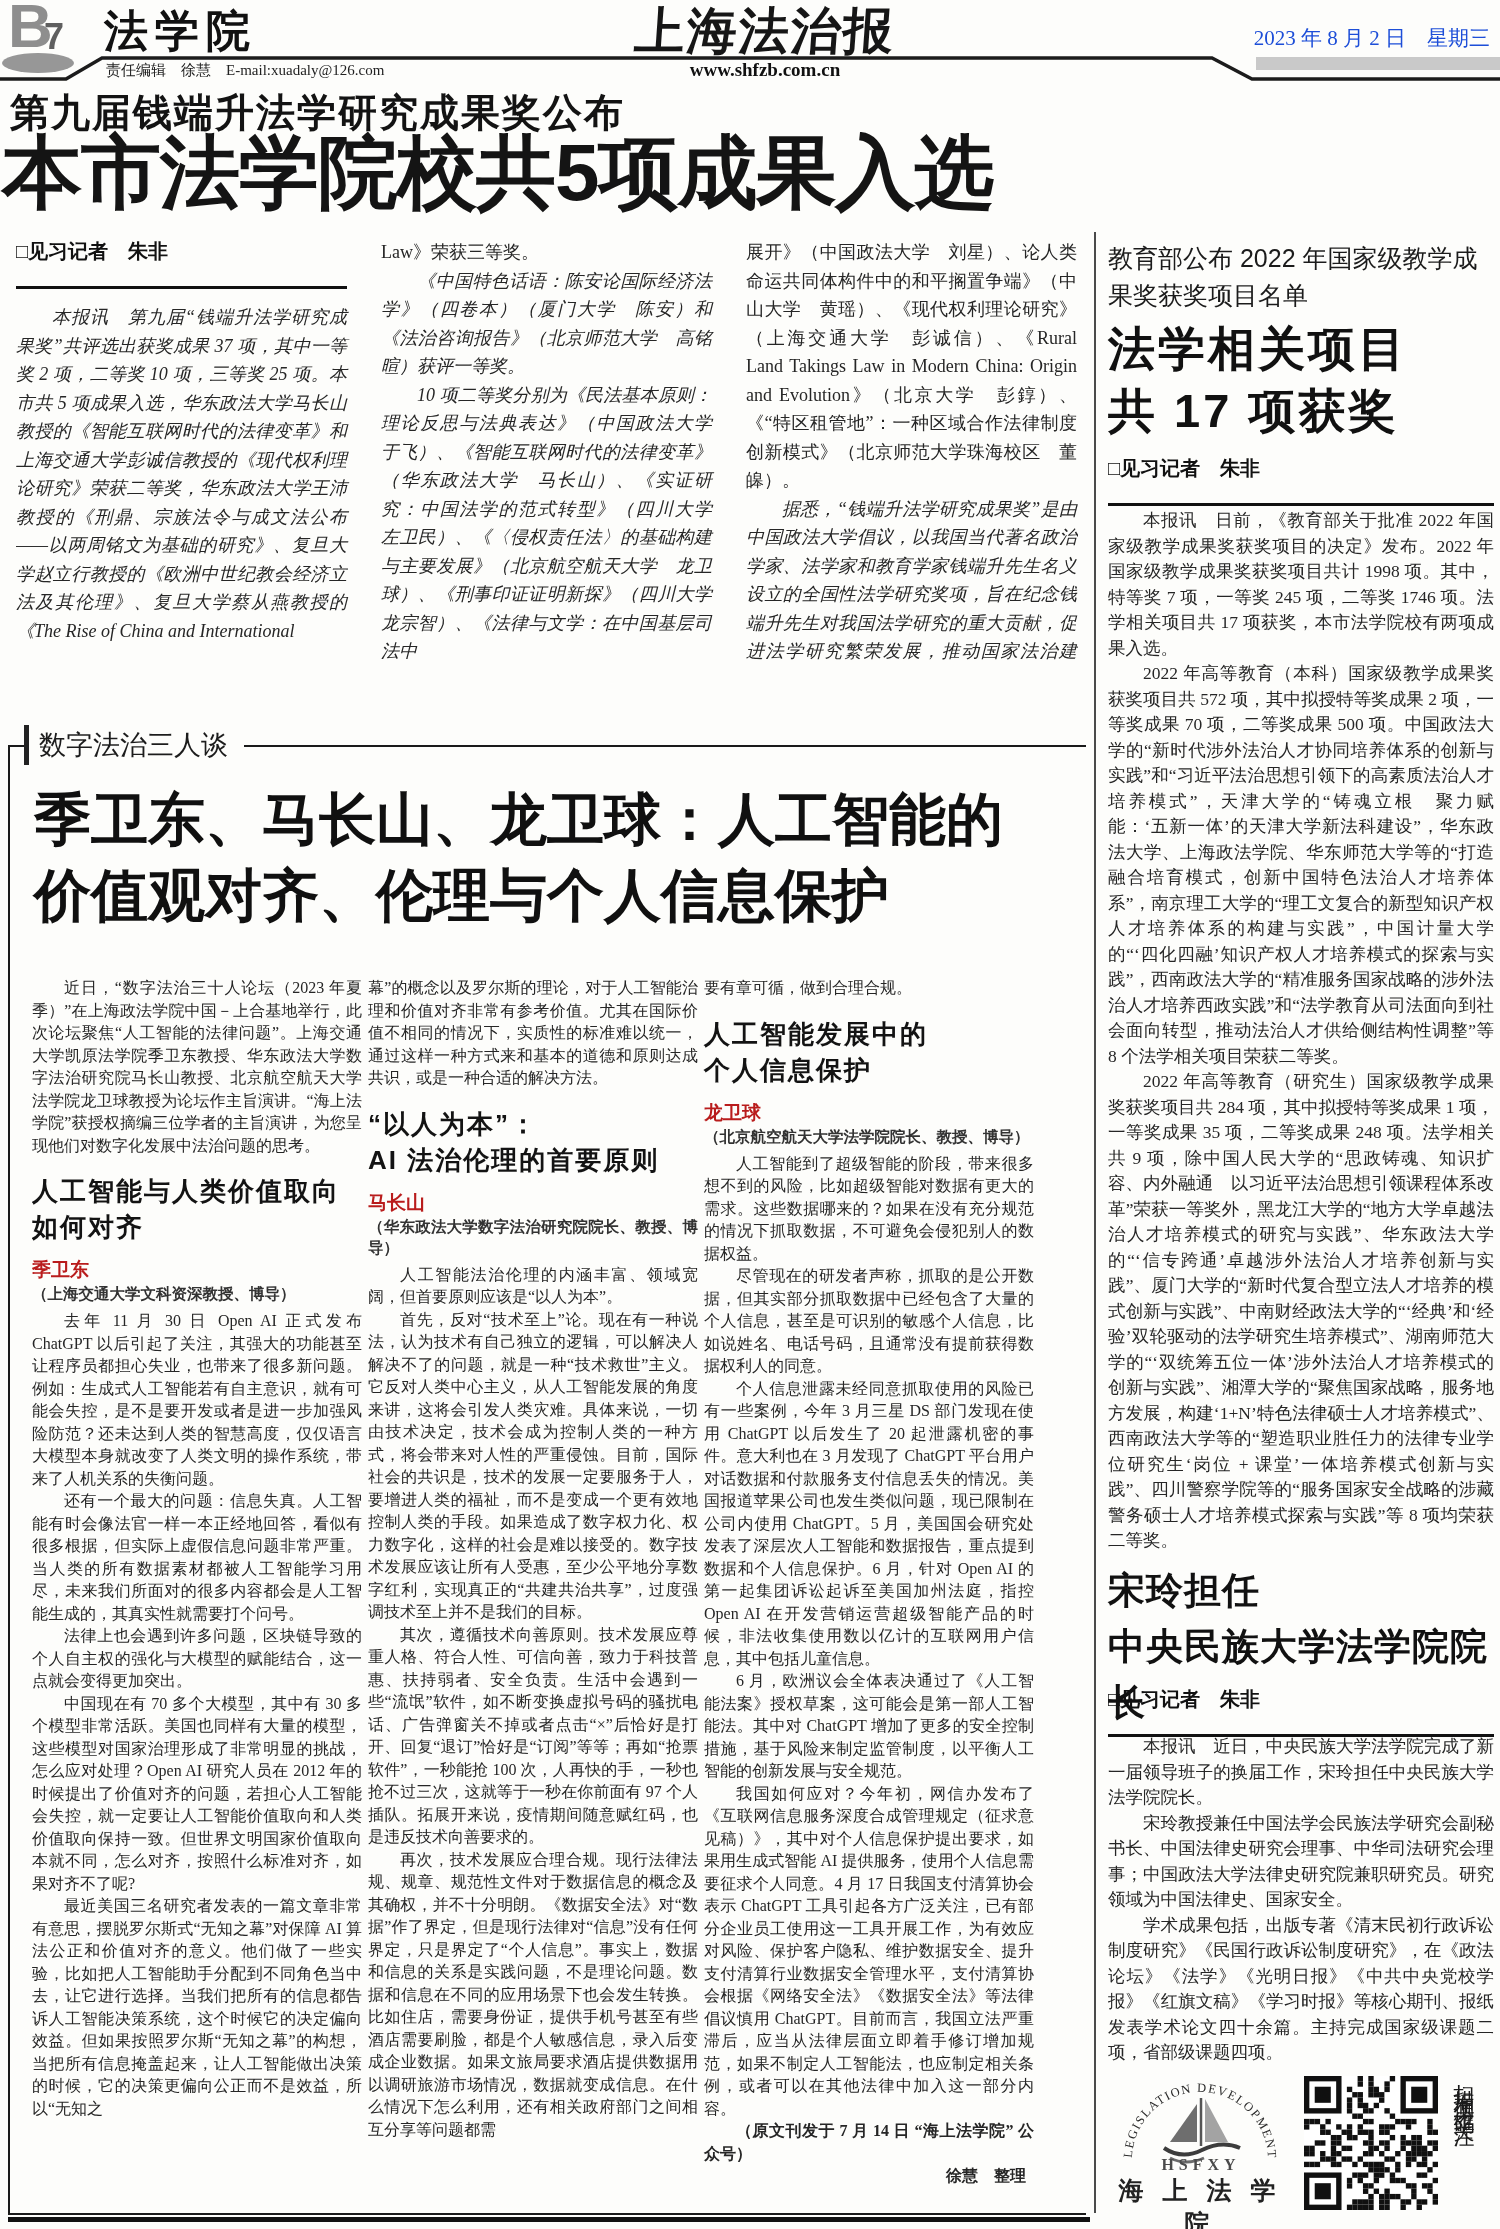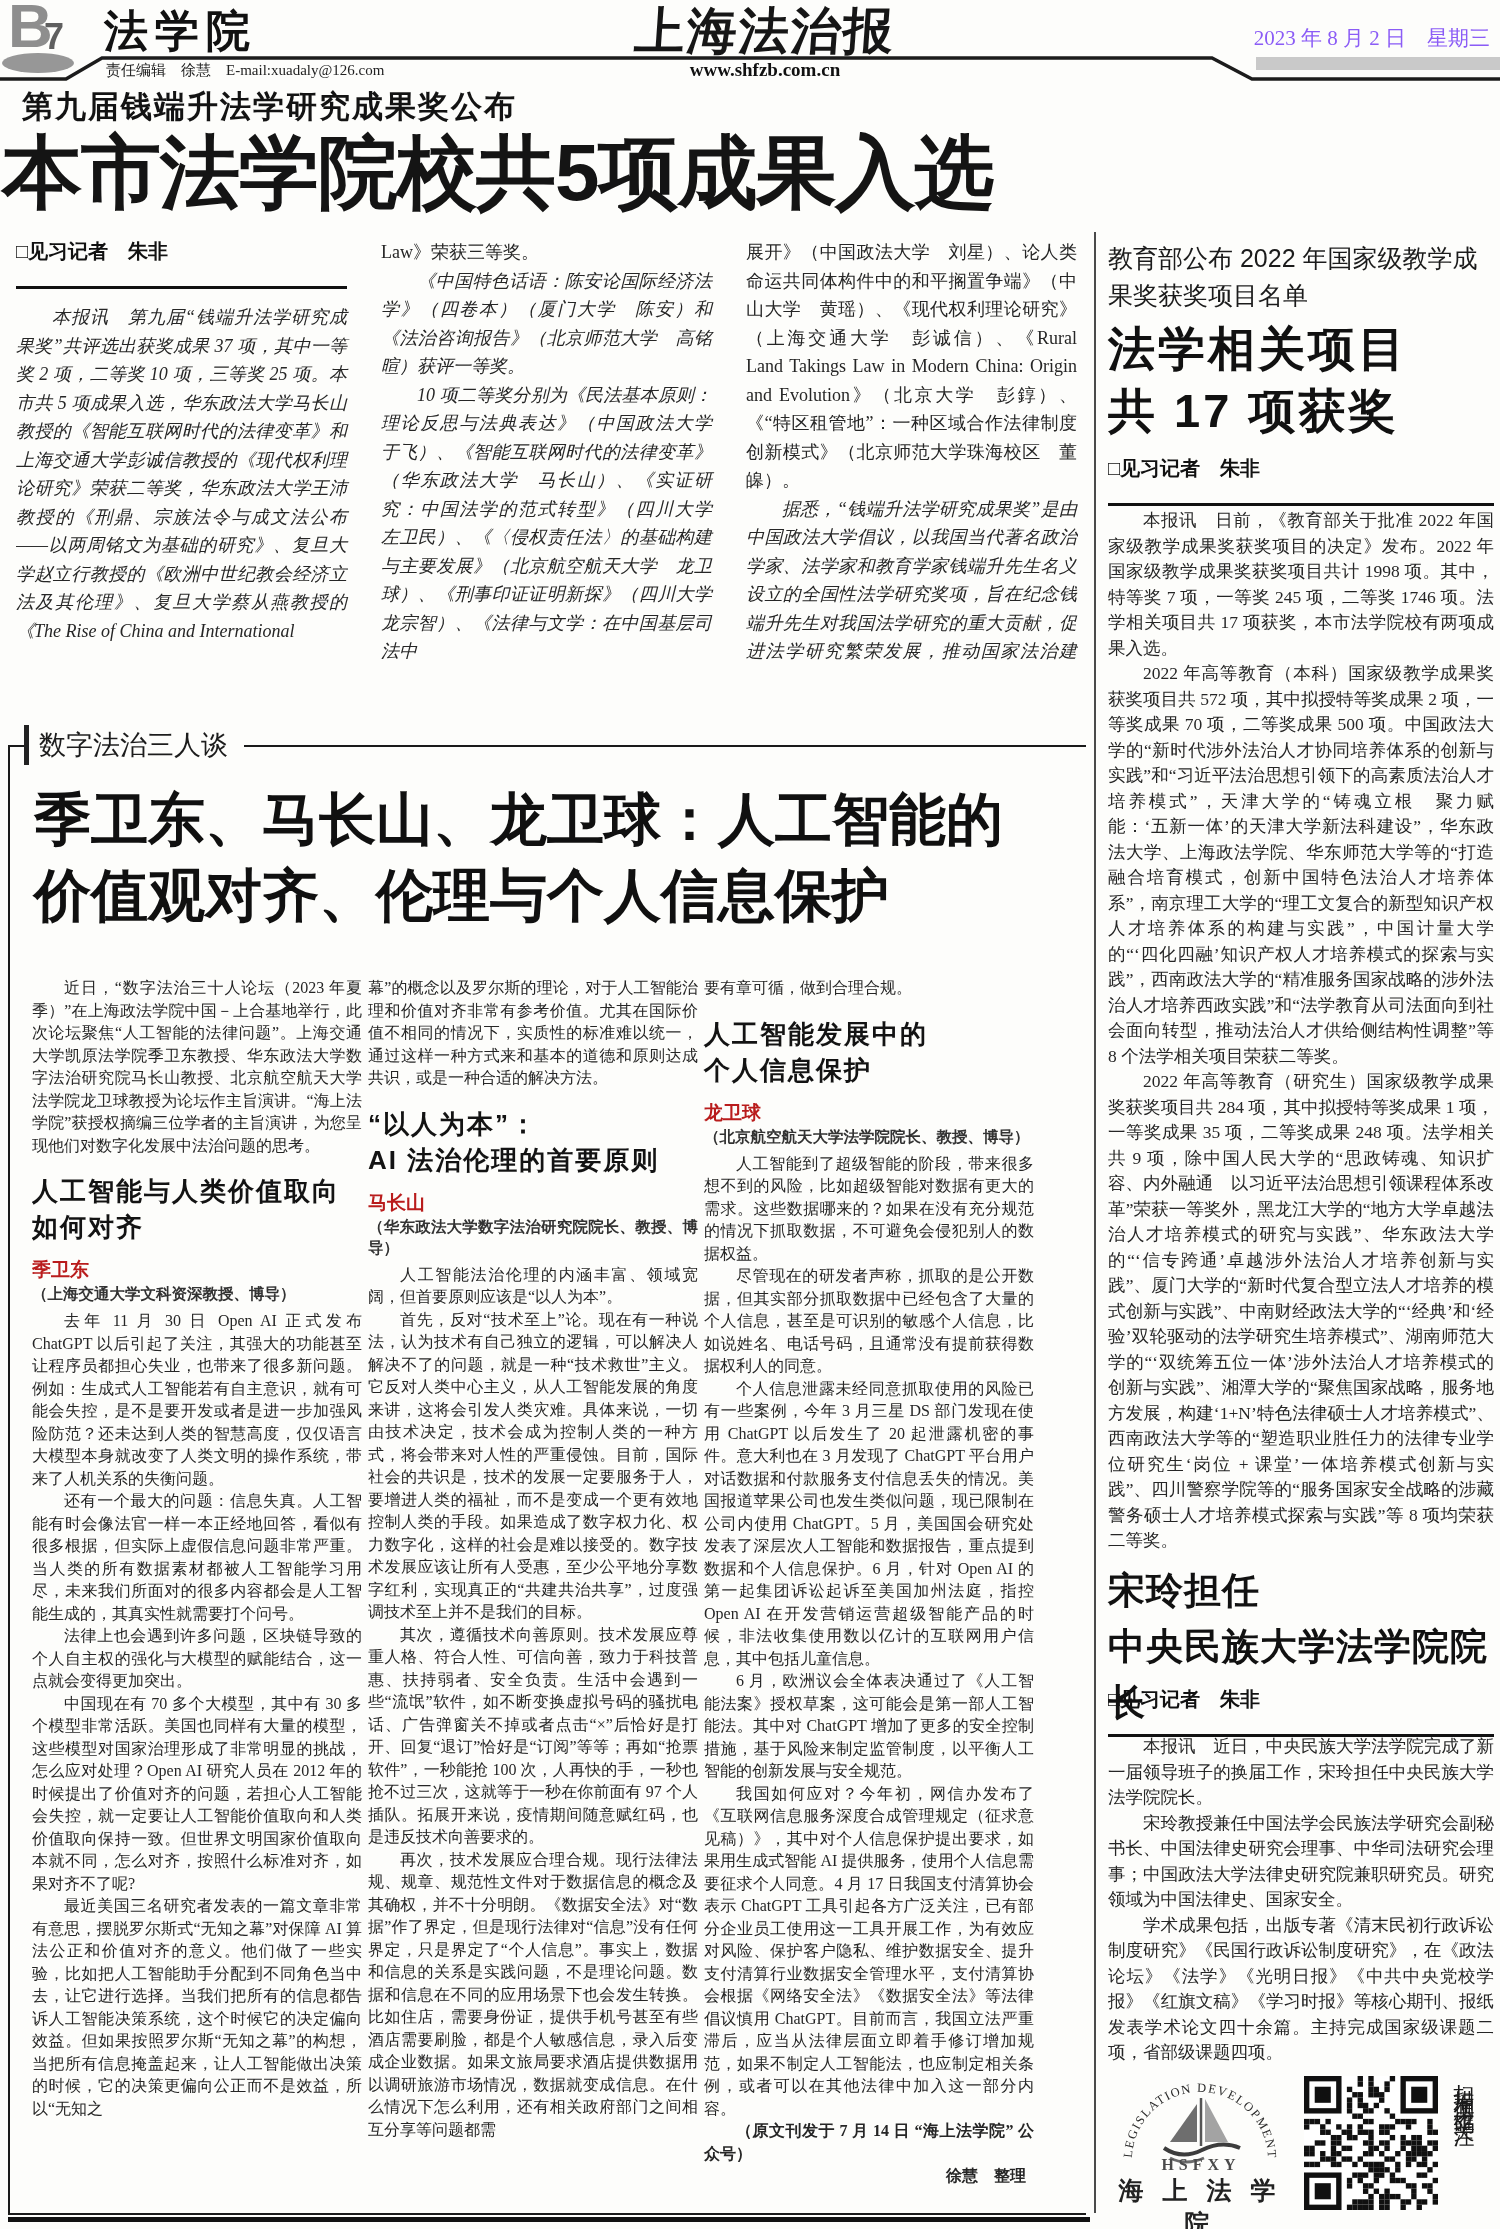--- a/index.html
+++ b/index.html
@@ -14,24 +14,24 @@
   .b7-letter{position:absolute;left:8px;top:-10px;font-family:"Liberation Sans","DejaVu Sans",sans-serif;
     font-size:62px;font-weight:bold;color:#8e8e8e;}
   .b7-number{position:absolute;left:44px;top:16px;font-family:"Liberation Sans","DejaVu Sans",sans-serif;
     font-size:36px;font-weight:bold;color:#5f5f5f;}
   .b7-ellipse{position:absolute;left:2px;top:53px;width:72px;height:20px;border-radius:50%;background:#979797;}
   .section-name{position:absolute;left:104px;top:2px;font-size:44px;font-weight:bold;letter-spacing:7px;color:#111;}
   .editor-line{position:absolute;left:106px;top:61px;font-size:15px;color:#222;}
   .masthead{position:absolute;left:600px;top:-2px;width:330px;text-align:center;
     font-size:50px;font-weight:bold;color:#161616;transform:skewX(-4deg);letter-spacing:2px;}
   .website{position:absolute;left:600px;top:59px;width:330px;text-align:center;font-size:19px;font-weight:bold;color:#111;}
-  .issue-date{position:absolute;left:1150px;top:24px;width:340px;text-align:right;font-size:21px;color:#8b5cf6;}
+  .issue-date{position:absolute;left:1150px;top:24px;width:340px;text-align:right;font-size:21px;color:#1d4ed8;}
 
   
-  .kicker{position:absolute;left:22px;top:86px;font-size:31px;font-weight:bold;color:#131313;letter-spacing:2px;text-align:right;}
+  .kicker{position:absolute;left:10px;top:86px;font-size:39px;font-weight:bold;color:#131313;letter-spacing:2px;text-align:right;}
   .main-headline{position:absolute;left:2px;top:120px;font-size:80px;font-weight:bold;color:#141414;
     letter-spacing:-1px;white-space:nowrap;}
   .top-cols{position:absolute;left:16px;top:238px;width:1062px;height:430px;display:flex;gap:34px;overflow:hidden;}
   .top-col{width:331px;flex:0 0 331px;}
   .byline{font-family:"Liberation Sans","DejaVu Sans",sans-serif;font-size:20px;font-weight:bold;color:#111;
     border-bottom:3px solid #111;padding-bottom:21px;margin-bottom:14px;}
   .news .blk{font-size:18px;line-height:28.5px;text-align:justify;}
   .news .blk-p{text-indent:2em;font-style:italic;}
   .news .blk-pc{text-indent:0;}
 

